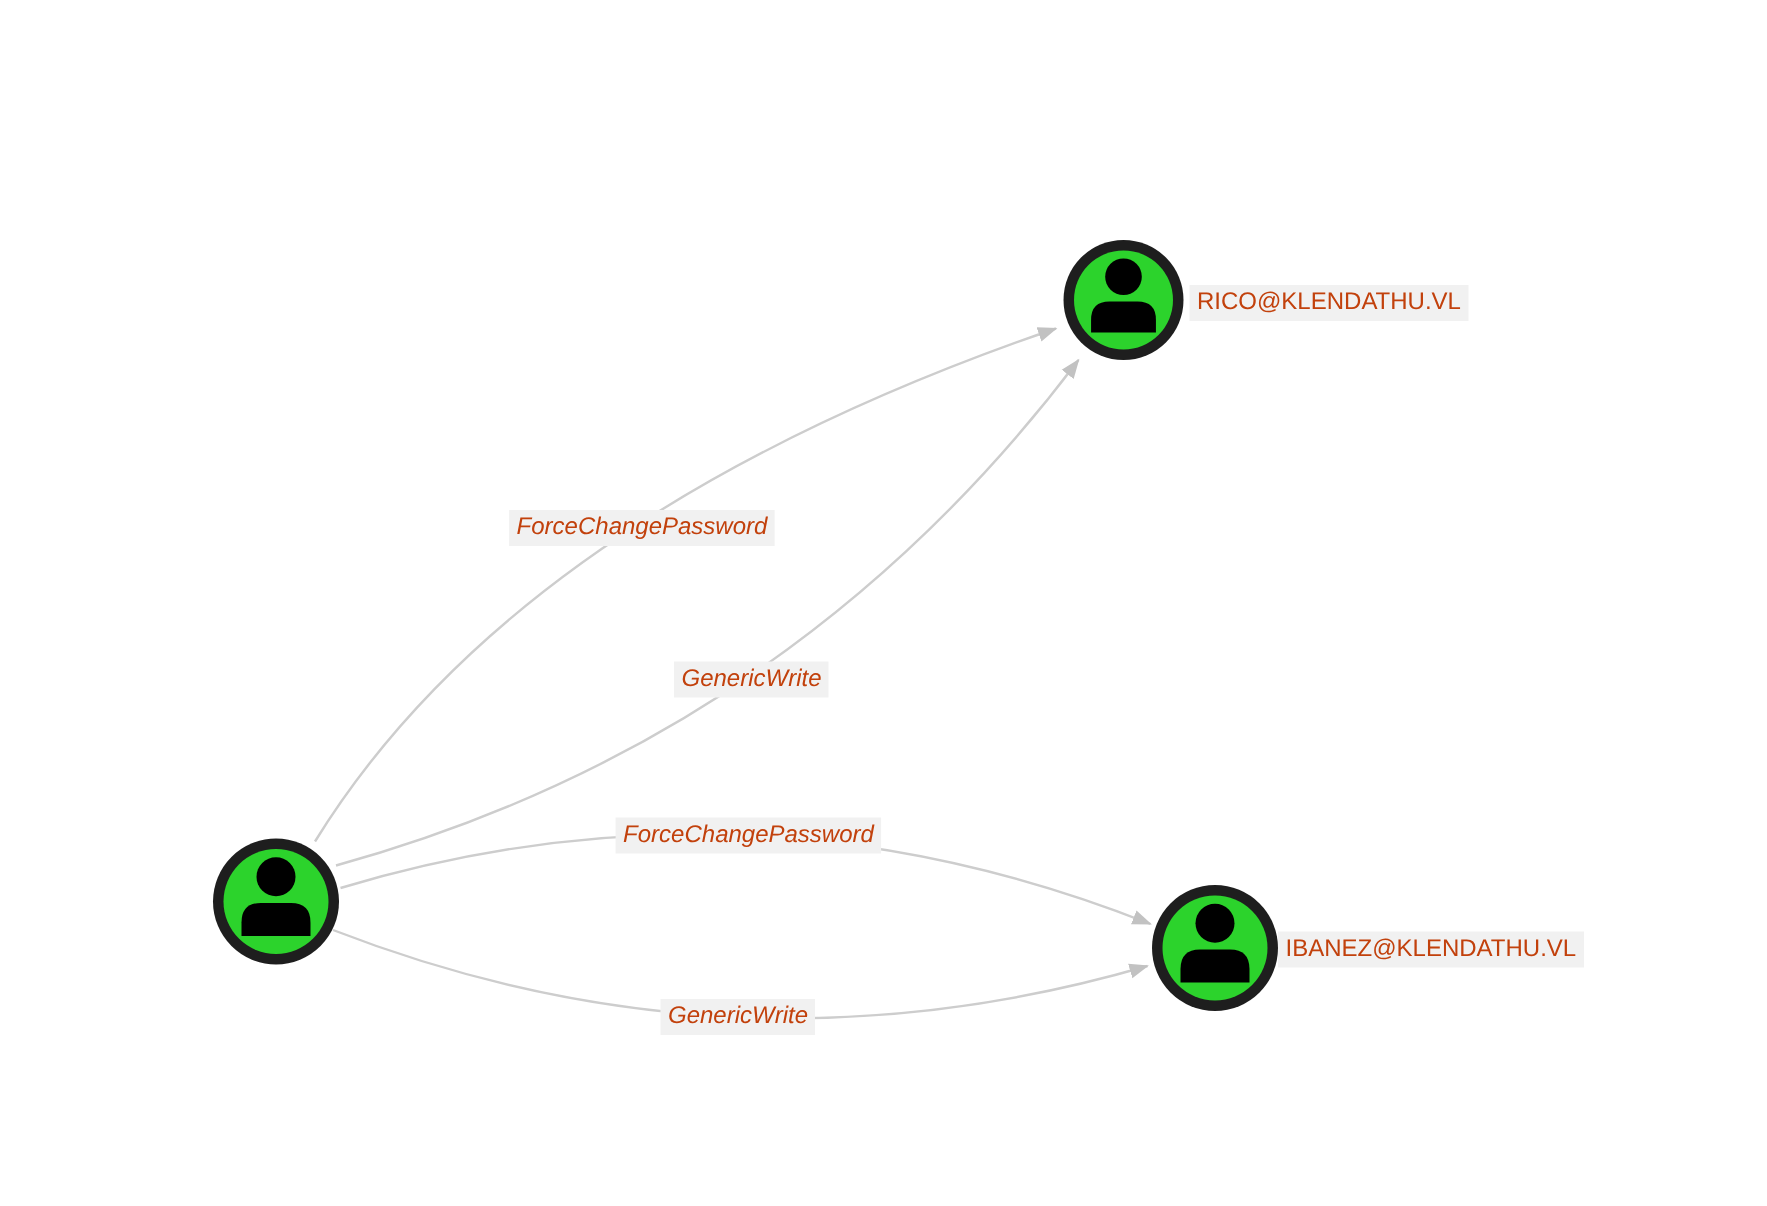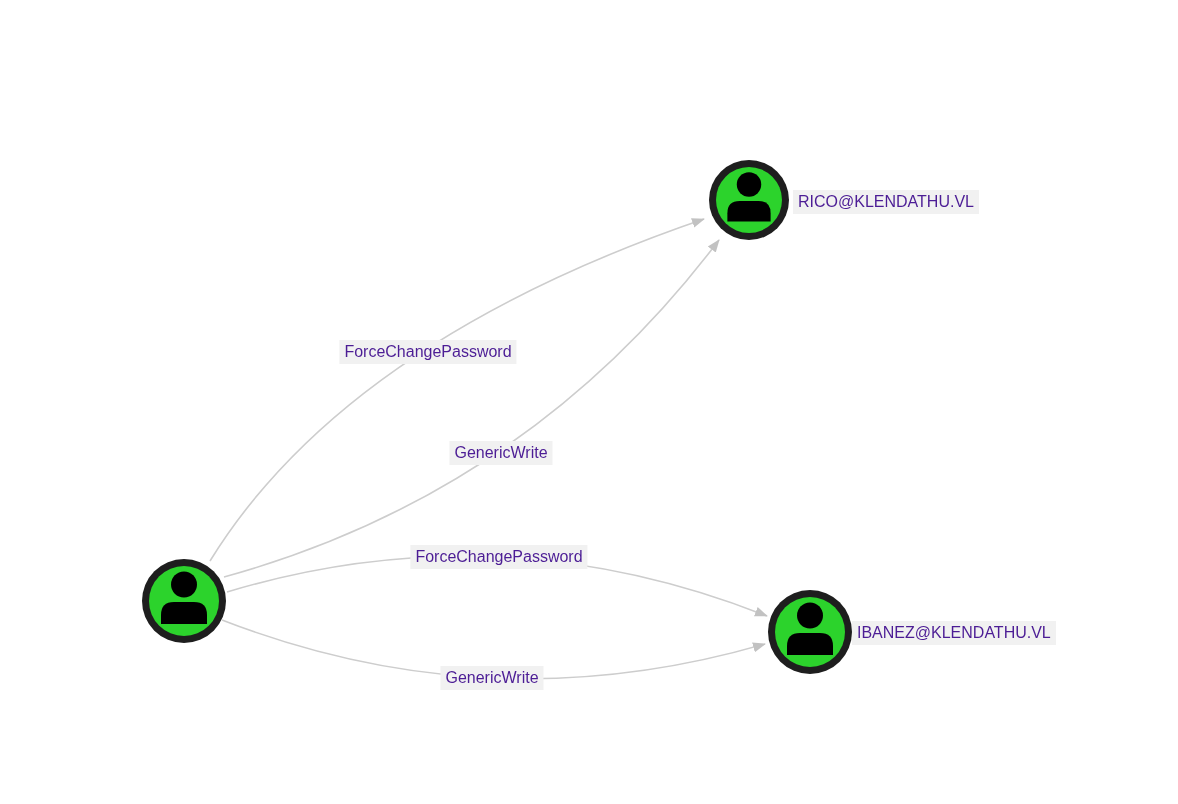--- a/index.html
+++ b/index.html
@@ -23,27 +23,27 @@
   .edge {
     fill: none;
     stroke: #cdcdcd;
     stroke-width: 1.6;
   }
   .node-ring { fill: #1e1e1e; }
   .node-fill { fill: #2cd32c; }
   .label {
     position: absolute;
     background: #f1f1f1;
-    color: #4c1d95;
+    color: #c2410c;
     font-size: 16px;
     line-height: 20px;
     padding: 2px 5px;
     white-space: nowrap;
   }
-  .edge-label { transform: translate(-50%, -50%); }
+  .edge-label { transform: translate(-50%, -50%); font-style: italic; }
   .node-label { transform: translateY(-50%); }
 </style>
 </head>
 <body>
 
 <div class="canvas">
 
   <svg width="1178" height="804" viewBox="0 0 1178 804">
     <defs>
       <marker id="arrow" viewBox="0 0 14 12" refX="12" refY="6" markerWidth="14" markerHeight="12" markerUnits="userSpaceOnUse" orient="auto">

